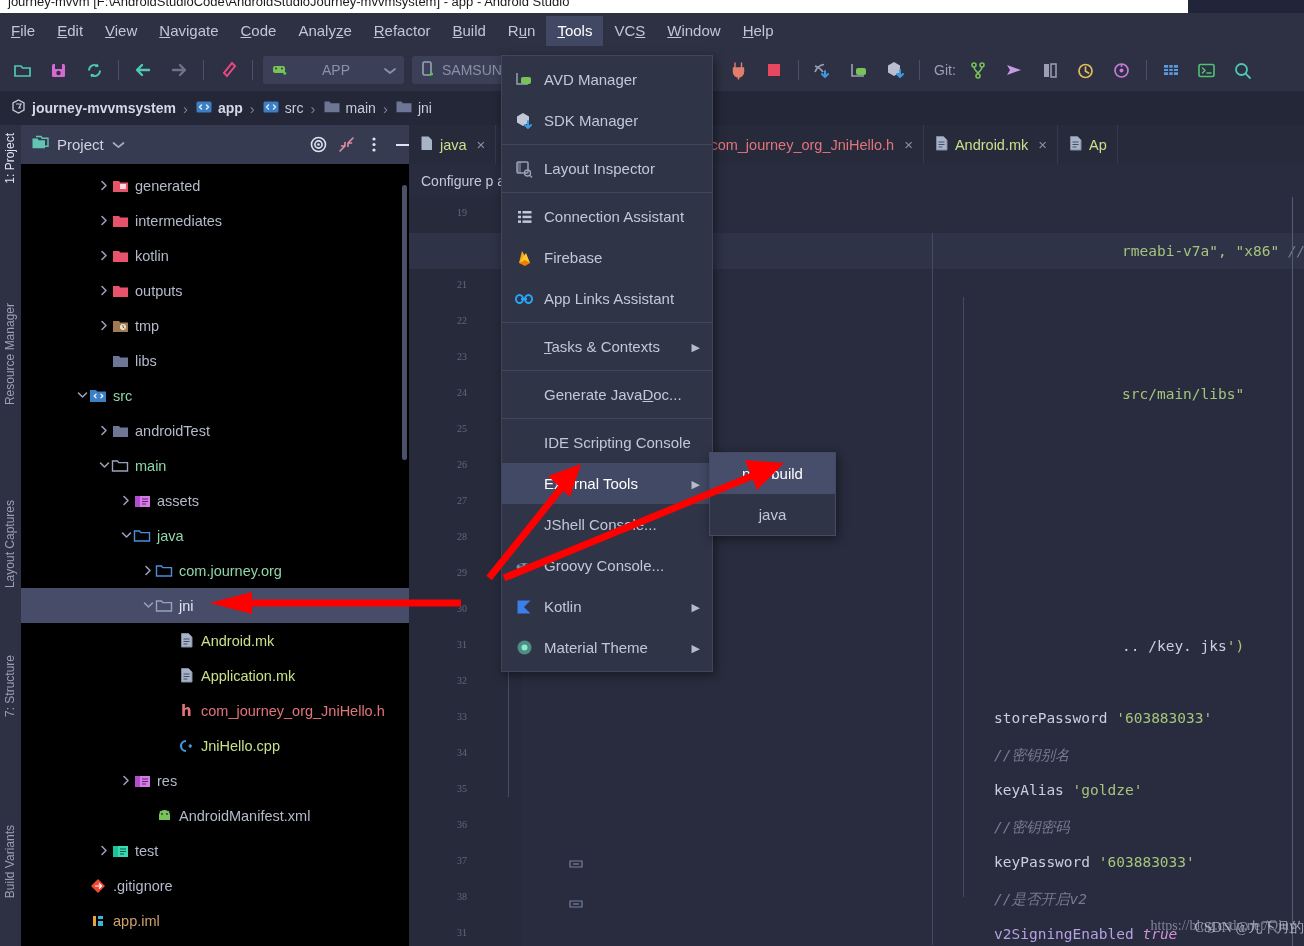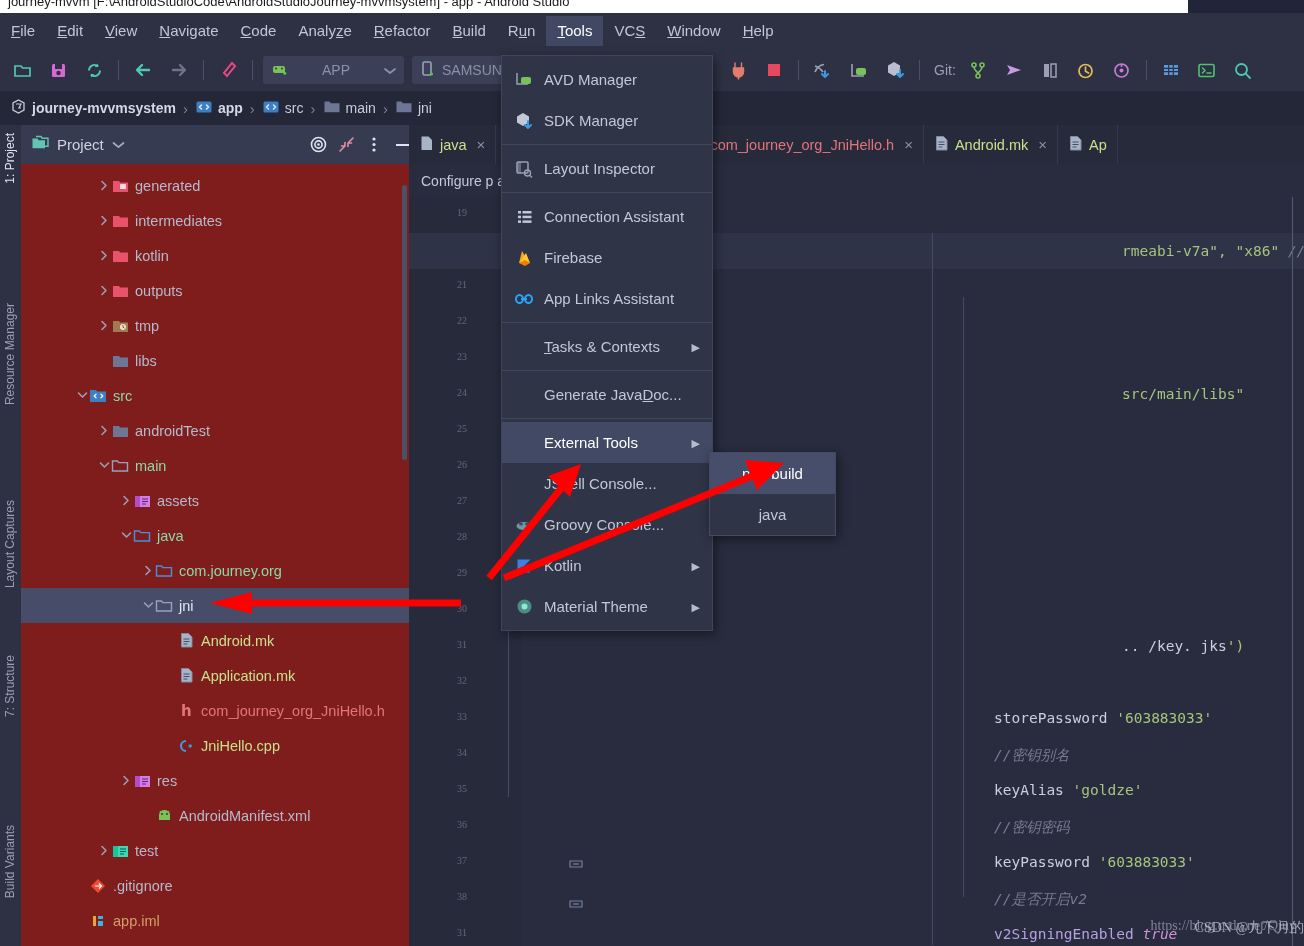--- a/index.html
+++ b/index.html
@@ -112,21 +112,21 @@
     color: #9ba1b5;
     white-space: nowrap;
     text-align: left;
     line-height: 21px;
   }
   .vtab.sel { color: #dfe4f0; }
 
   
   .projpanel {
     position: absolute; left: 21px; top: 125px; width: 388px; height: 821px;
-    background: #7f1d1d;
+    background: #000000;
   }
   .proj-header {
     position: absolute; left: 0; top: 0; width: 388px; height: 39px;
     background: #363b52;
     display: flex; align-items: center;
     padding-left: 10px;
   }
   .proj-header .title {
     color: #cdd3e2; font-size: 15px; margin-left: 7px;
   }
@@ -1102,20 +1102,24 @@
         <span class="ddicon"></span>
         <span class="ddlabel"><span class="u">T</span>asks &amp; Contexts</span>
         <span class="submark">▶</span>
       </div>
       <div class="ddsep"></div>
       <div class="dditem">
         <span class="ddicon"></span>
         <span class="ddlabel">Generate Java<span class="u">D</span>oc...</span>
       </div>
       <div class="ddsep"></div>
+      <div class="dditem">
+        <span class="ddicon"></span>
+        <span class="ddlabel">IDE Scripting Console</span>
+      </div>
       <div class="dditem hl">
         <span class="ddicon"></span>
         <span class="ddlabel">External Tools</span>
         <span class="submark">▶</span>
       </div>
       <div class="dditem">
         <span class="ddicon"></span>
         <span class="ddlabel">JShell Console...</span>
       </div>
       <div class="dditem">

